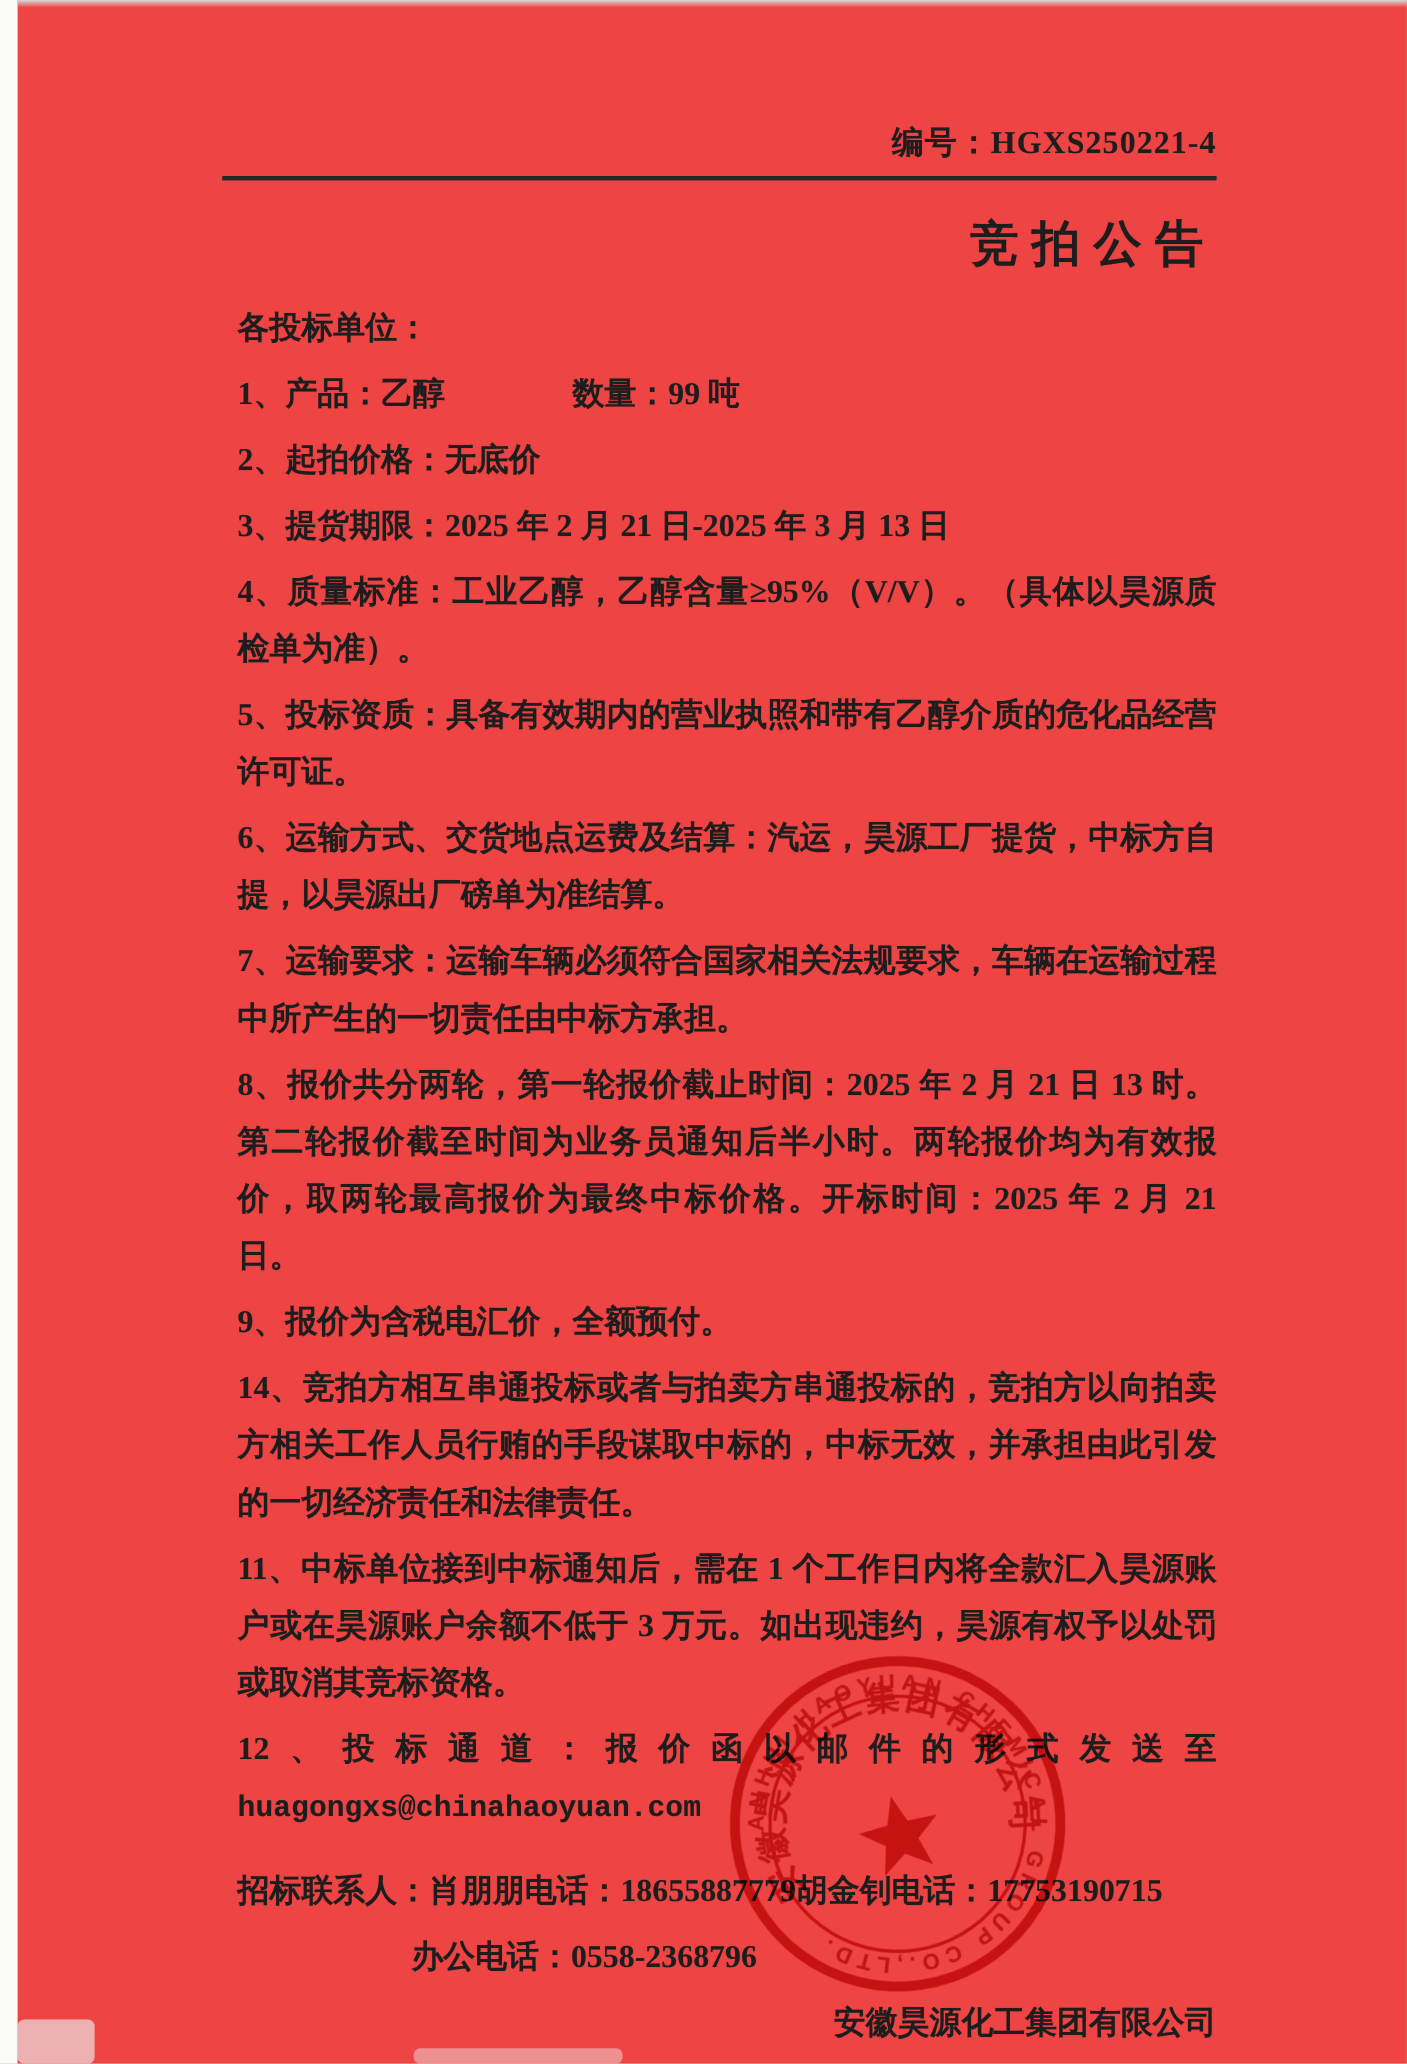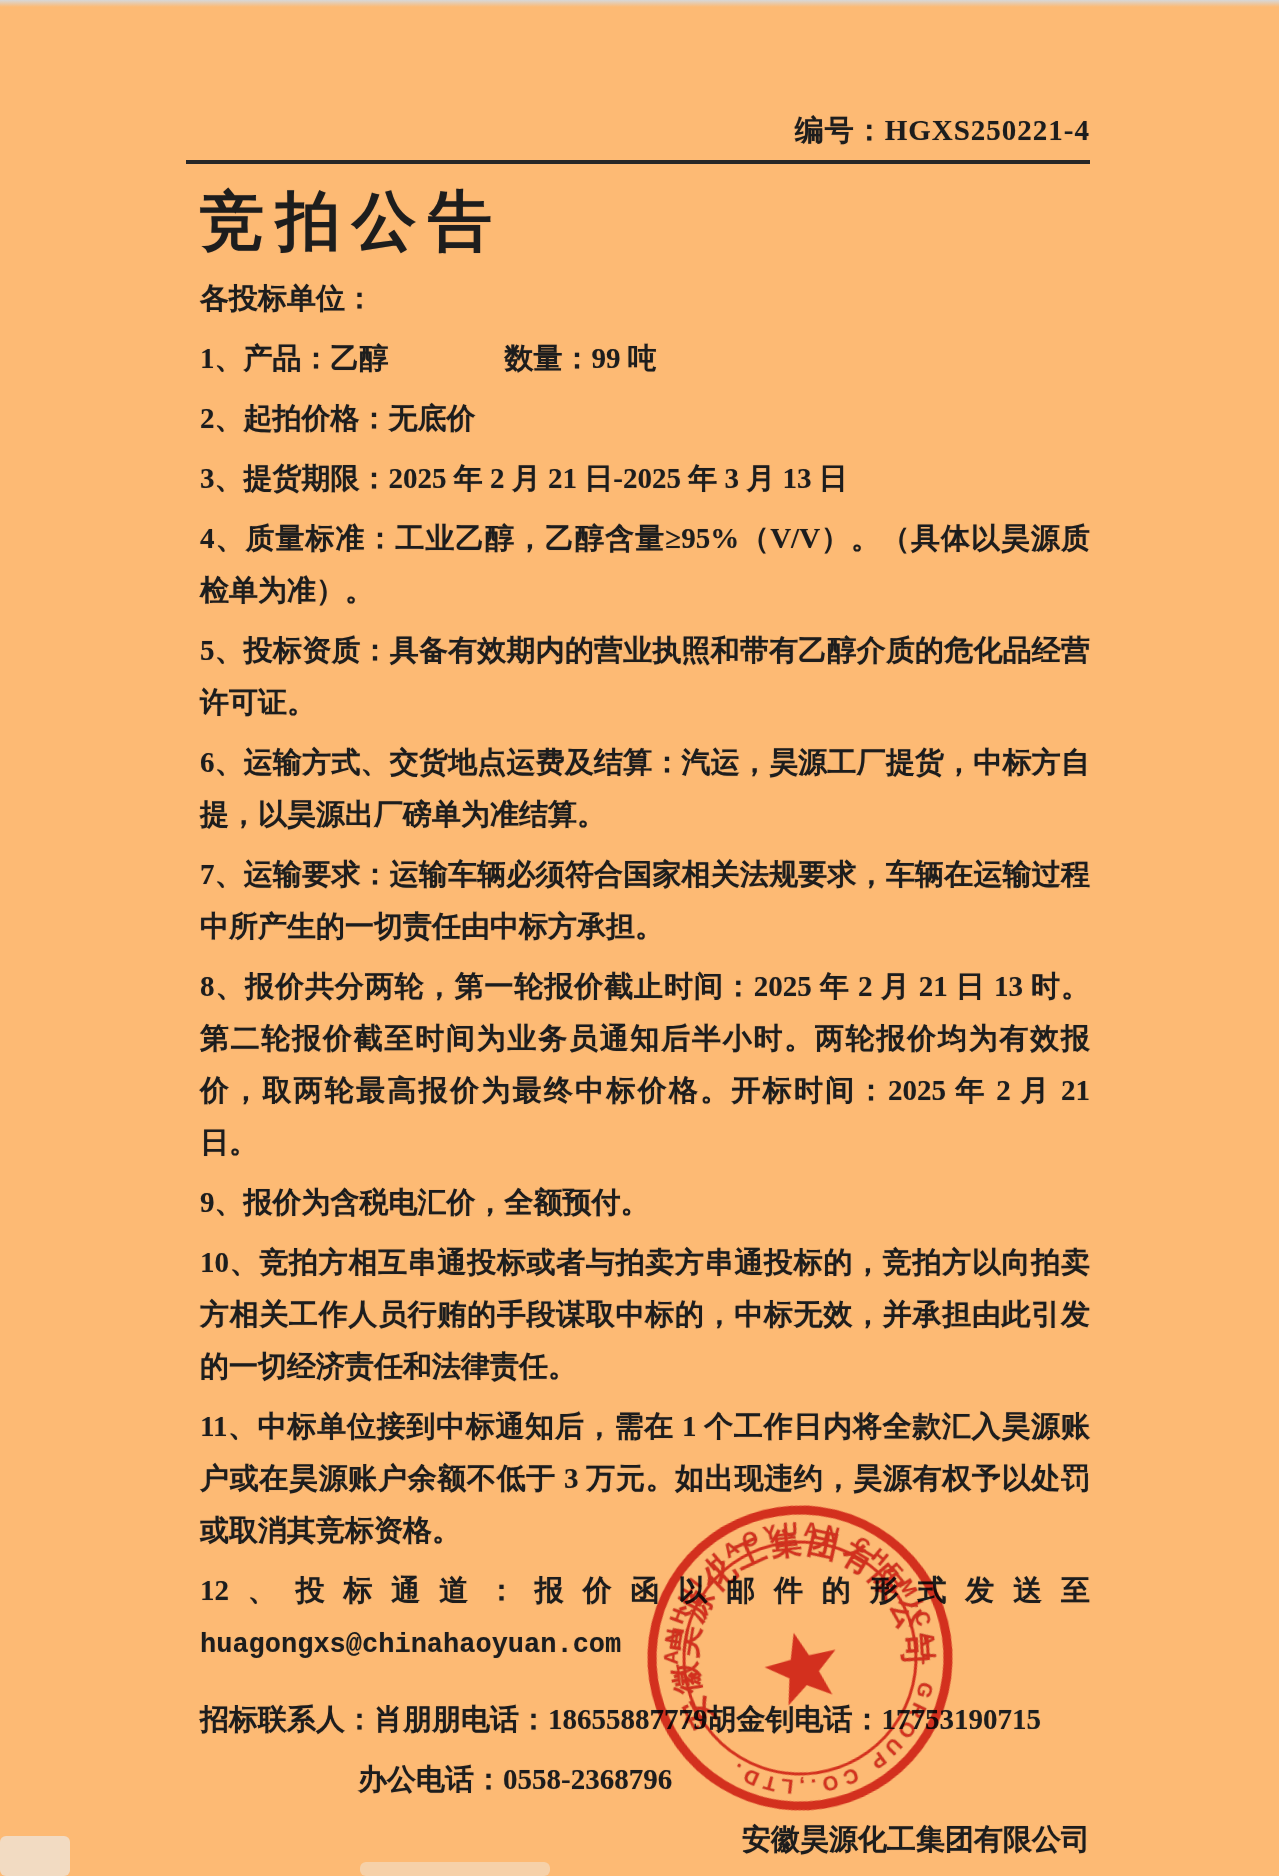--- a/index.html
+++ b/index.html
@@ -1,28 +1,29 @@
 <!DOCTYPE html>
 <html><head>
 <meta charset="utf-8">
 <style>
   html,body{margin:0;padding:0;}
   body{width:1279px;height:1876px;background:#fbfbfa;overflow:hidden;}
   .page{
-    position:absolute;inset:0;background:#fdba74;color:#1d1d1d;
+    position:absolute;inset:0;background:#ef4444;color:#1d1d1d;
     font-family:"Liberation Serif","DejaVu Serif",serif;
     font-weight:700;font-size:29px;line-height:52px;
     text-shadow:0 0 1px rgba(45,45,45,.35);
+    margin-left:16px;
   }
   .top-shade{position:absolute;left:0;top:0;width:100%;height:7px;
     background:linear-gradient(#d8d8d8,rgba(255,255,255,0));}
   .content{position:absolute;left:200px;top:104px;width:890px;}
   .num-line{text-align:right;margin:0;font-size:29px;letter-spacing:1px;}
   .rule{border:none;border-top:4px solid #272727;margin:4px 0 0 -14px;width:904px;}
-  .title{font-size:64px;line-height:68px;text-align:left;letter-spacing:12px;
+  .title{font-size:44px;line-height:68px;text-align:right;letter-spacing:12px;
     margin:24px 0 16px;font-weight:700;}
   p{margin:0 0 8px;}
   .salute{margin-bottom:8px;}
   .intro{text-indent:2em;}
   .item{text-align:justify;}
   .email{font-family:Liberation Mono, monospace;font-size:27px;}
   .contact-block{margin-top:22px;}
   .contact-row span{display:inline;}
   .gap-m{display:inline-block;width:26px;}
   .gap-l{display:inline-block;width:74px;}
@@ -53,21 +54,21 @@
 
     <p class="item">1、产品：乙醇　　　　数量：99 吨</p>
     <p class="item">2、起拍价格：无底价</p>
     <p class="item">3、提货期限：2025 年 2 月 21 日-2025 年 3 月 13 日</p>
     <p class="item">4、质量标准：工业乙醇，乙醇含量≥95%（V/V）。（具体以昊源质检单为准）。</p>
     <p class="item">5、投标资质：具备有效期内的营业执照和带有乙醇介质的危化品经营许可证。</p>
     <p class="item">6、运输方式、交货地点运费及结算：汽运，昊源工厂提货，中标方自提，以昊源出厂磅单为准结算。</p>
     <p class="item">7、运输要求：运输车辆必须符合国家相关法规要求，车辆在运输过程中所产生的一切责任由中标方承担。</p>
     <p class="item">8、报价共分两轮，第一轮报价截止时间：2025 年 2 月 21 日 13 时。第二轮报价截至时间为业务员通知后半小时。两轮报价均为有效报价，取两轮最高报价为最终中标价格。开标时间：2025 年 2 月 21 日。</p>
     <p class="item">9、报价为含税电汇价，全额预付。</p>
-    <p class="item">10、竞拍方相互串通投标或者与拍卖方串通投标的，竞拍方以向拍卖方相关工作人员行贿的手段谋取中标的，中标无效，并承担由此引发的一切经济责任和法律责任。</p>
+    <p class="item">14、竞拍方相互串通投标或者与拍卖方串通投标的，竞拍方以向拍卖方相关工作人员行贿的手段谋取中标的，中标无效，并承担由此引发的一切经济责任和法律责任。</p>
     <p class="item">11、中标单位接到中标通知后，需在 1 个工作日内将全款汇入昊源账户或在昊源账户余额不低于 3 万元。如出现违约，昊源有权予以处罚或取消其竞标资格。</p>
     <p class="item"><span>12、投标通道：报价函以邮件的形式发送至 </span><span class="email">huagongxs@chinahaoyuan.com</span></p>
 
     <div class="contact-block">
       <p class="contact-row"><span>招标联系人：</span><span>肖朋朋</span><span class="gap-m"></span><span>电话：</span><span>18655887779</span><span class="gap-l"></span><span>胡金钊</span><span class="gap-m"></span><span>电话：</span><span>17753190715</span></p>
       <p class="office-row"><span>办公电话：</span><span>0558-2368796</span></p>
     </div>
 
     <p class="sign-company">安徽昊源化工集团有限公司</p>
 

